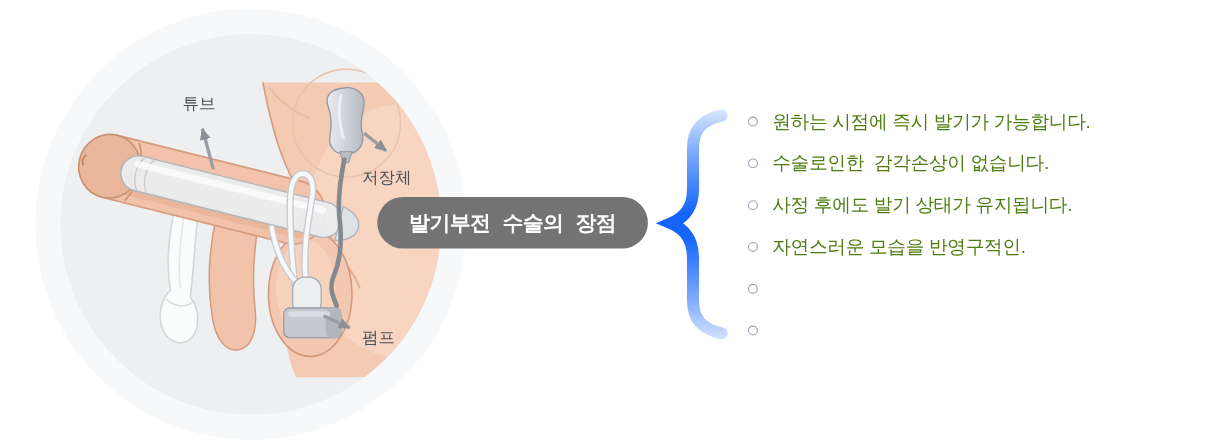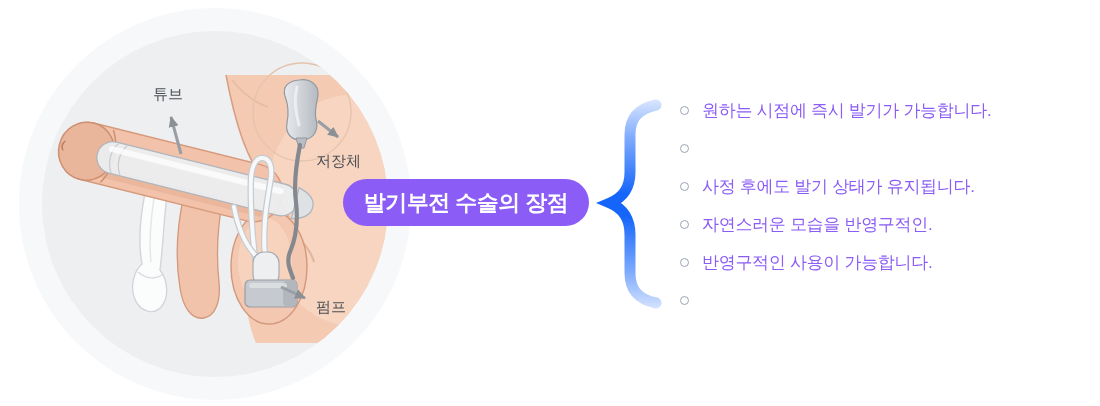--- a/index.html
+++ b/index.html
@@ -1,47 +1,47 @@
 <!DOCTYPE html>
 <html><head>
 <meta charset="utf-8">
 <style>
   html,body{margin:0;padding:0;background:#ffffff;}
   body{font-family:"Liberation Sans",sans-serif;}
   .stage{position:relative;width:1100px;height:406px;background:#ffffff;overflow:hidden;}
 
   
-  .illustration{position:absolute;left:4px;top:0;width:422px;height:342px;}
+  .illustration{position:absolute;left:17px;top:0;width:422px;height:342px;}
   .illustration svg{display:block;}
   .diag-label{font-size:15px;font-weight:500;fill:#4b4f54;}
 
   
   .badge{
     position:absolute;left:343px;top:179px;width:246px;height:47px;
-    background:#8b5cf6;border-radius:24px;
+    background:#737373;border-radius:24px;
     display:flex;align-items:center;justify-content:center;
-    color:#ffffff;font-size:22px;font-weight:700;letter-spacing:-0.5px;
+    color:#ffffff;font-size:19px;font-weight:700;letter-spacing:-0.5px;font-family:Liberation Mono, monospace;
   }
 
   
   .brace{position:absolute;left:596px;top:93px;width:72px;height:224px;}
 
   
   .benefits{
     position:absolute;left:680px;top:91px;margin:0;padding:0;list-style:none;
   }
   .benefits li{
     height:38px;display:flex;align-items:center;
   }
   .bullet{
     width:9px;height:9px;border:1.5px solid #9aa5b5;border-radius:50%;
     margin-right:13px;flex:0 0 auto;box-sizing:border-box;background:transparent;
   }
   .benefit-text{
-    font-size:17px;font-weight:500;color:#8b5cf6;letter-spacing:-0.3px;white-space:pre;
+    font-size:17px;font-weight:500;color:#4d7c0f;letter-spacing:-0.3px;white-space:pre;
   }
 </style>
 </head>
 <body>
 
 <div class="stage">
 
   <div class="illustration">
     <svg width="422" height="406" viewBox="0 0 422 406" xmlns="http://www.w3.org/2000/svg">
       <defs>
@@ -159,31 +159,31 @@
              C 624,209 630,219 630,235 L 630,273 C 630,289 637,299 656,303" fill="none" stroke="url(#braceGrad)" stroke-width="11" stroke-linecap="round"></path>
   </svg>
 
   <ul class="benefits">
     <li>
       <span class="bullet"></span>
       <span class="benefit-text">원하는 시점에 즉시 발기가 가능합니다.</span>
     </li>
     <li>
       <span class="bullet"></span>
+      <span class="benefit-text">수술로인한  감각손상이 없습니다.</span>
     </li>
     <li>
       <span class="bullet"></span>
       <span class="benefit-text">사정 후에도 발기 상태가 유지됩니다.</span>
     </li>
     <li>
       <span class="bullet"></span>
       <span class="benefit-text">자연스러운 모습을 반영구적인.</span>
     </li>
     <li>
       <span class="bullet"></span>
-      <span class="benefit-text">반영구적인 사용이 가능합니다.</span>
     </li>
     <li>
       <span class="bullet"></span>
     </li>
   </ul>
 
 </div>
 
 </body></html>

